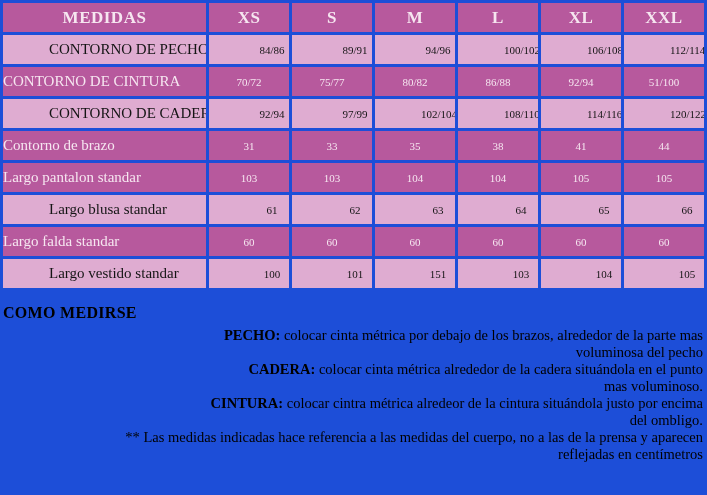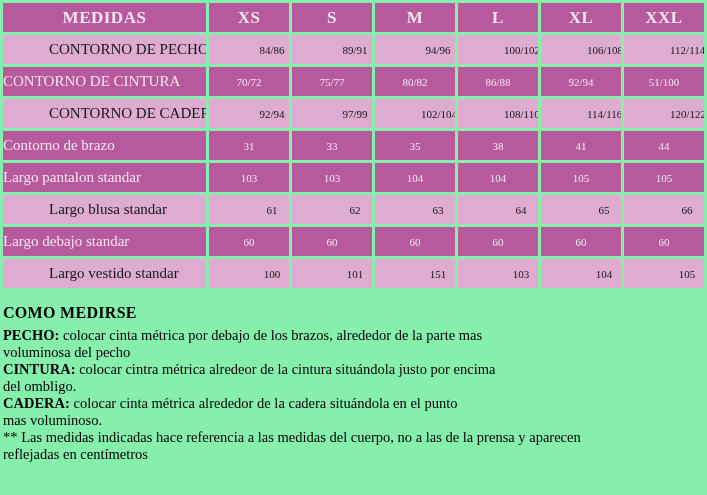--- a/index.html
+++ b/index.html
@@ -5,21 +5,21 @@
   html, body {
     margin: 0;
     padding: 0;
     background: #ffffff;
     font-family: "Liberation Serif", serif;
   }
   .page {
     position: relative;
     width: 707px;
     height: 495px;
-    background: #86efac;
+    background: #1d4ed8;
     overflow: hidden;
   }
   table.size-table {
     border-collapse: separate;
     border-spacing: 3px;
     width: 707px;
     table-layout: fixed;
   }
   table.size-table th,
   table.size-table td {
@@ -56,20 +56,21 @@
   .howto h2 {
     margin: 0 0 5px 0;
     font-size: 16px;
     font-weight: bold;
     letter-spacing: 0.3px;
   }
   .howto p {
     margin: 0;
     font-size: 14.5px;
     line-height: 17px;
+    text-align: right;
   }
   .howto p b {
     margin-right: 0.25em;
   }
 </style>
 </head>
 <body>
 
 <div class="page">
 
@@ -141,21 +142,21 @@
         <tr class="light">
           <td class="label-cell">Largo blusa standar</td>
           <td class="value-cell">61</td>
           <td class="value-cell">62</td>
           <td class="value-cell">63</td>
           <td class="value-cell">64</td>
           <td class="value-cell">65</td>
           <td class="value-cell">66</td>
         </tr>
         <tr class="dark">
-          <td class="label-cell">Largo debajo standar</td>
+          <td class="label-cell">Largo falda standar</td>
           <td class="value-cell">60</td>
           <td class="value-cell">60</td>
           <td class="value-cell">60</td>
           <td class="value-cell">60</td>
           <td class="value-cell">60</td>
           <td class="value-cell">60</td>
         </tr>
         <tr class="light">
           <td class="label-cell">Largo vestido standar</td>
           <td class="value-cell">100</td>
@@ -166,20 +167,20 @@
           <td class="value-cell">105</td>
         </tr>
       </tbody>
   </table>
 
   <div class="howto">
     <h2>COMO MEDIRSE</h2>
 
     <p><b>PECHO:</b><span>colocar cinta métrica por debajo de los brazos, alrededor de la parte mas</span><br><span>voluminosa del pecho</span></p>
 
+    <p><b>CADERA:</b><span>colocar cinta métrica alrededor de la cadera situándola en el punto</span><br><span>mas voluminoso.</span></p>
+
     <p><b>CINTURA:</b><span>colocar cintra métrica alredeor de la cintura situándola justo por encima</span><br><span>del ombligo.</span></p>
-
-    <p><b>CADERA:</b><span>colocar cinta métrica alrededor de la cadera situándola en el punto</span><br><span>mas voluminoso.</span></p>
 
     <p><span>** Las medidas indicadas hace referencia a las medidas del cuerpo, no a las de la prensa y aparecen</span><br><span>reflejadas en centímetros</span></p>
   </div>
 
 </div>
 
 </body></html>

